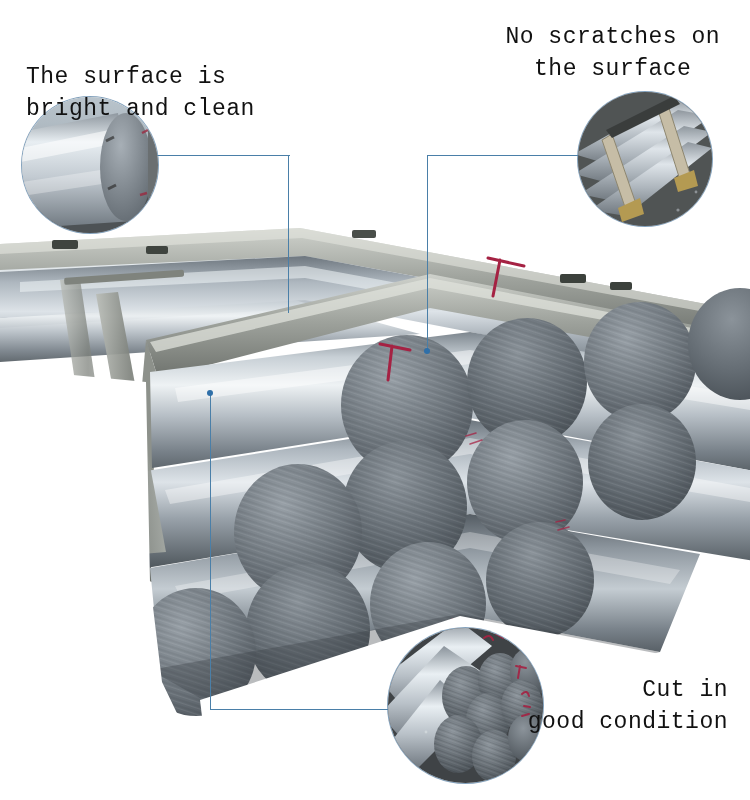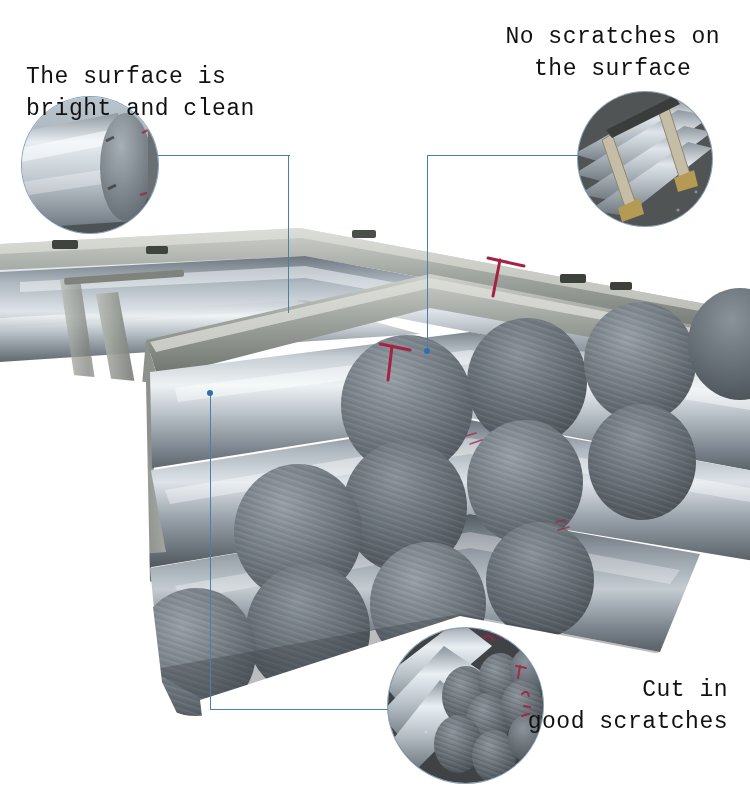--- a/index.html
+++ b/index.html
@@ -317,15 +317,15 @@
     </svg>
   </div>
 
   <div class="callout-text" id="txt-tl">The surface is
 bright and clean</div>
 
   <div class="callout-text" id="txt-tr">No scratches on
 the surface</div>
 
   <div class="callout-text" id="txt-br">Cut in
-good scratches</div>
+good condition</div>
 
 </div>
 
 </body></html>

